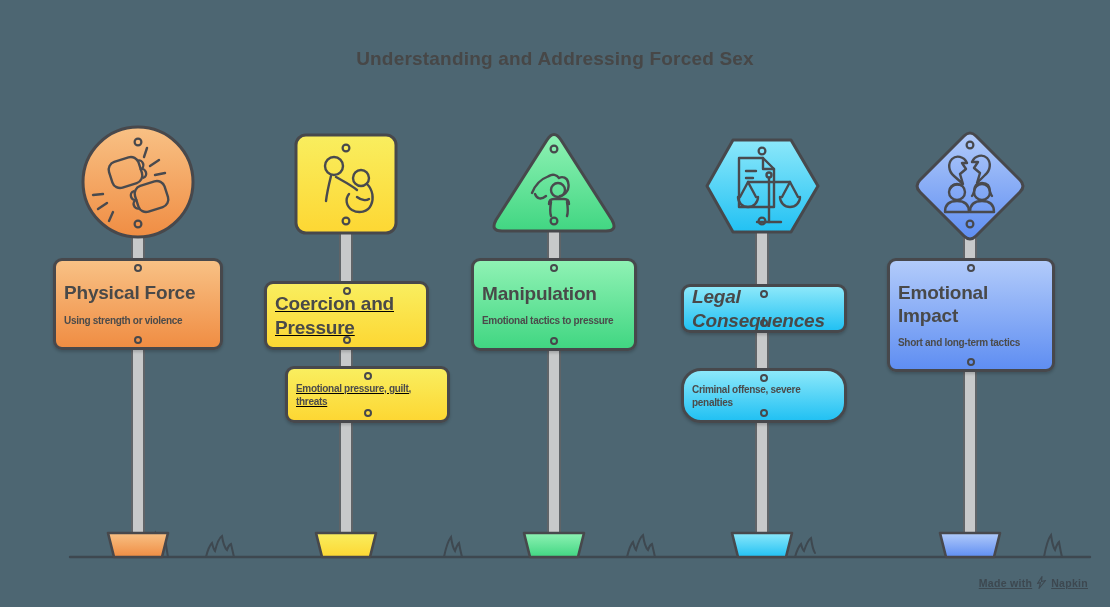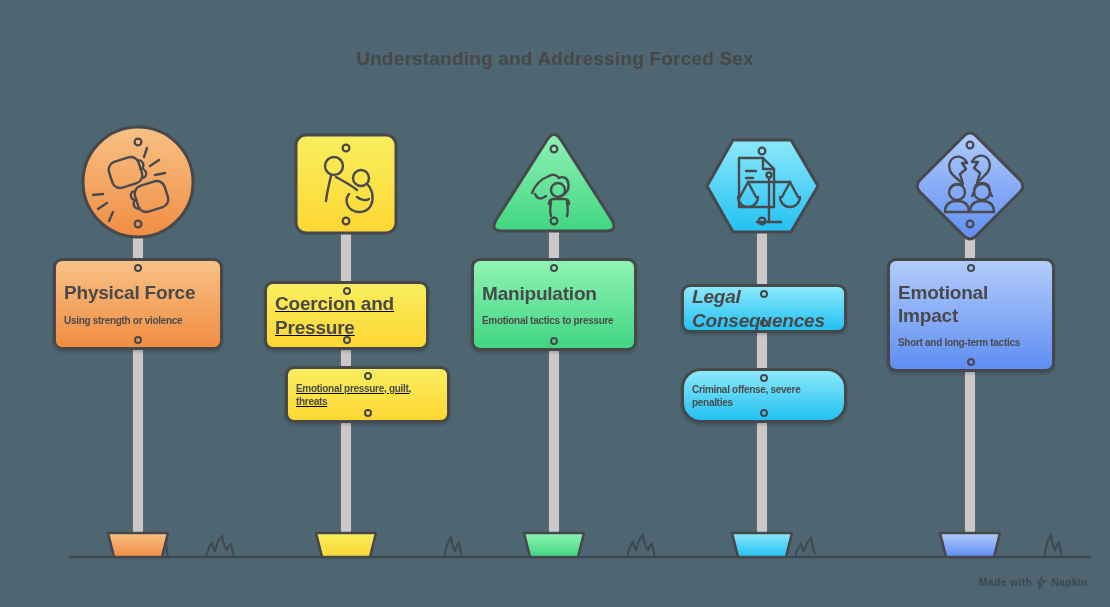--- a/index.html
+++ b/index.html
@@ -40,22 +40,22 @@
   .c-blue  {background:linear-gradient(180deg,#b2cbfa,#5f8ef2);}
   .screw{
     position:absolute;left:50%;transform:translateX(-50%);
     width:8px;height:8px;border:2px solid #47484c;border-radius:50%;
     box-sizing:border-box;
   }
   .screw-top{top:3px;}
   .screw-bottom{bottom:3px;}
   .watermark{
     position:absolute;right:22px;top:576px;
-    display:flex;align-items:flex-start;gap:4px;
-    font-size:10.5px;color:#3d4850;font-weight:bold;letter-spacing:0.3px;
+    display:flex;align-items:center;gap:4px;
+    font-size:10.5px;color:#3d4850;font-weight:bold;letter-spacing:0.3px;text-decoration:underline;
   }
   .icon path,.icon circle,.icon rect{
     fill:none;stroke:#494a4e;stroke-width:2.4;
     stroke-linecap:round;stroke-linejoin:round;
   }
   .screw-svg{fill:none;stroke:#47484c;stroke-width:2.2;}
 </style>
 </head>
 <body>
 

